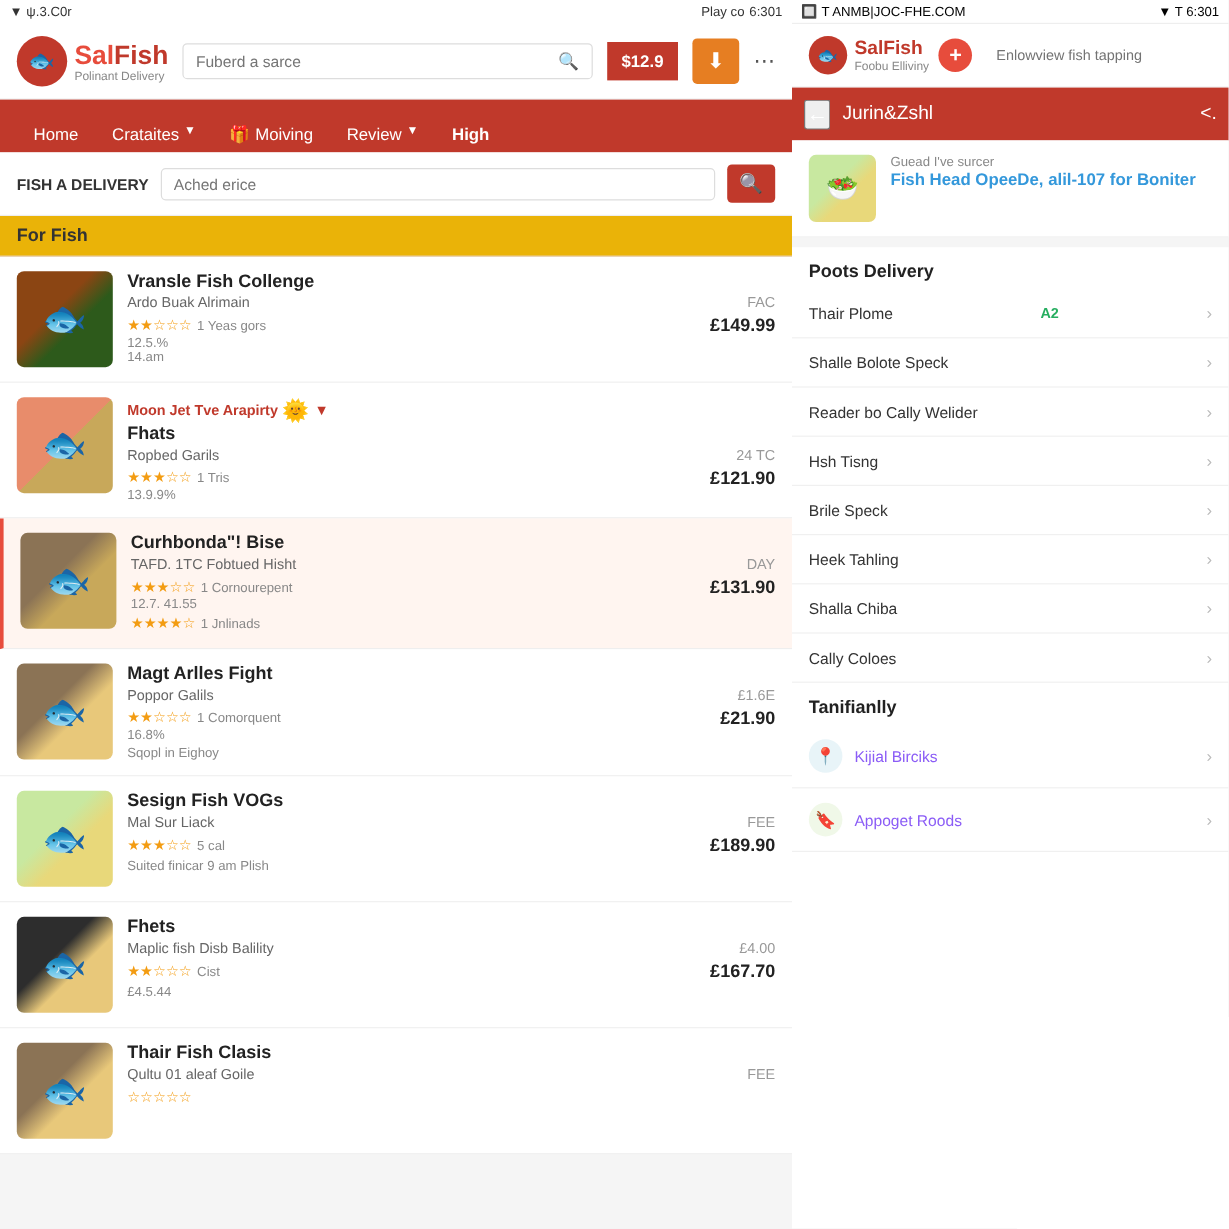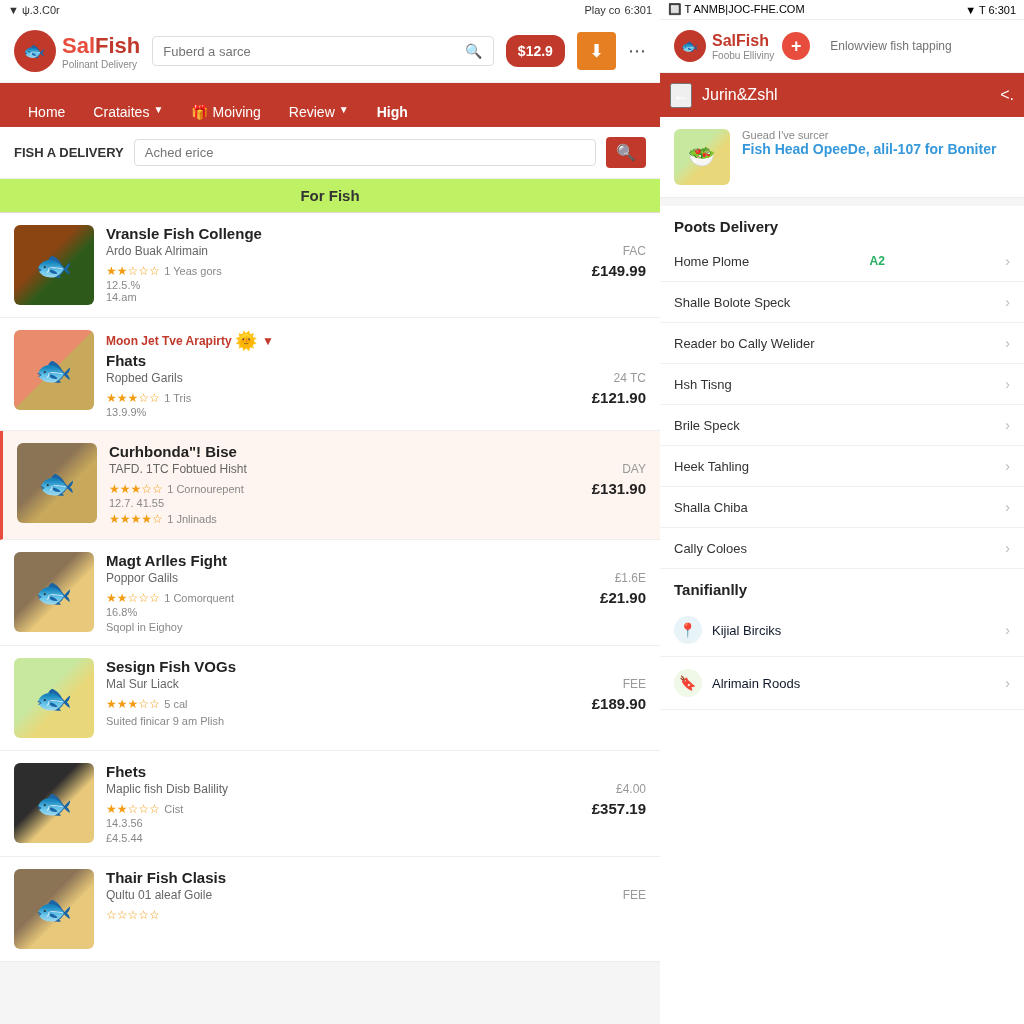--- a/index.html
+++ b/index.html
@@ -97,21 +97,21 @@
       font-size: 13px;
       color: #999;
       background: transparent;
     }
     .search-icon-sm { color: #999; font-size: 14px; }
 
     .price-badge {
       background: #c0392b;
       color: #fff;
       padding: 8px 12px;
-      border-radius: 12px;
+      border-radius: 0;
       font-weight: bold;
       font-size: 14px;
     }
     .cart-btn {
       background: #e67e22;
       color: #fff;
       padding: 8px 12px;
       border-radius: 4px;
       font-size: 18px;
       cursor: pointer;
@@ -178,27 +178,26 @@
       border: none;
       color: #fff;
       padding: 6px 10px;
       border-radius: 4px;
       cursor: pointer;
       font-size: 16px;
     }
 
     
     .category-heading {
-      background: #bef264;
+      background: #eab308;
       padding: 8px 14px;
       font-weight: bold;
       font-size: 15px;
       color: #333;
       border-bottom: 1px solid #e8d5cc;
-      text-align: center;
     }
 
     
     .listings {
       overflow-y: auto;
       flex: 1;
     }
 
     .listing-item {
       background: #fff;
@@ -393,21 +392,21 @@
       gap: 10px;
     }
     .sub-item-icon {
       width: 28px; height: 28px;
       border-radius: 50%;
       display: flex; align-items: center; justify-content: center;
       font-size: 14px;
     }
     .sub-item-icon.location { background: #e8f4f8; color: #2980b9; }
     .sub-item-icon.bookmark { background: #f0f8e8; color: #27ae60; }
-    .sub-item-label { flex: 1; font-size: 13px; color: #0f172a; }
+    .sub-item-label { flex: 1; font-size: 13px; color: #8b5cf6; }
   </style>
 </head>
 <body>
 
 <div class="main-container">
 
   <div class="left-panel">
 
     <div class="status-bar">
       <div class="status-bar-left">
@@ -585,23 +584,22 @@
       <div class="listing-title">Fhets</div>
       <div class="listing-subtitle">
         <span>Maplic fish Disb Balility</span>
         <span class="listing-code" style="float:right">£4.00</span>
       </div>
       <div class="listing-meta">
         <div>
           <span class="stars">★★☆☆☆</span>
           <span class="rating-text"> Cist</span>
         </div>
-        <span class="price">£357.19</span>
-      </div>
-      <div class="rating-text">14.3.56</div>
+        <span class="price">£167.70</span>
+      </div>
 
       <div class="expand-label">£4.5.44</div>
     </div>
   </div>
         <div class="listing-item">
     <div class="listing-img img7">🐟</div>
     <div class="listing-content">
 
       <div class="listing-title">Thair Fish Clasis</div>
       <div class="listing-subtitle">
@@ -652,21 +650,21 @@
       <div class="product-info">
         <div class="product-label">Guead I've surcer</div>
         <div class="product-name">Fish Head OpeeDe, alil-107 for Boniter</div>
       </div>
     </div>
 
     <div class="delivery-section">
       <div class="delivery-heading">Poots Delivery</div>
       <div id="delivery-items">
           <div class="delivery-item">
-    <span class="delivery-item-left">Home Plome</span>
+    <span class="delivery-item-left">Thair Plome</span>
     <span class="delivery-item-badge">A2</span>
     <span class="chevron-right">›</span>
   </div>
           <div class="delivery-item">
     <span class="delivery-item-left">Shalle Bolote Speck</span>
     <span class="delivery-item-badge"></span>
     <span class="chevron-right">›</span>
   </div>
           <div class="delivery-item">
     <span class="delivery-item-left">Reader bo Cally Welider</span>
@@ -701,19 +699,19 @@
         </div>
       <div class="section-heading">Tanifianlly</div>
       <div id="sub-items">
           <div class="sub-item">
     <div class="sub-item-icon location">📍</div>
     <span class="sub-item-label">Kijial Birciks</span>
     <span class="chevron-right">›</span>
   </div>
           <div class="sub-item">
     <div class="sub-item-icon bookmark">🔖</div>
-    <span class="sub-item-label">Alrimain Roods</span>
+    <span class="sub-item-label">Appoget Roods</span>
     <span class="chevron-right">›</span>
   </div>
         </div>
     </div>
   </div>
 </div>
 
 </body></html>

